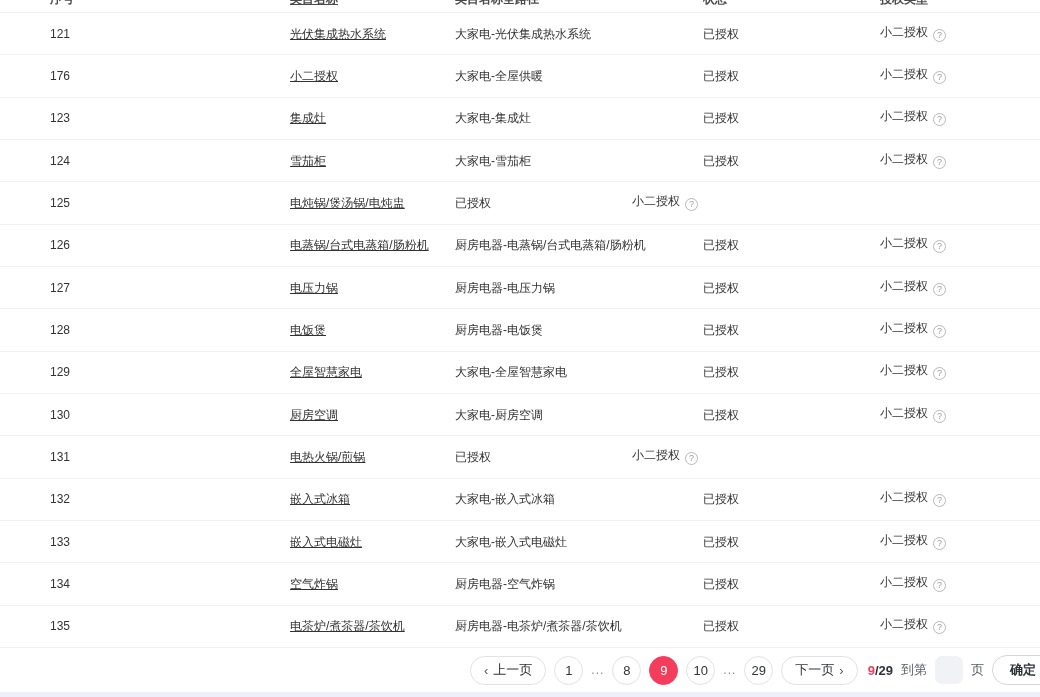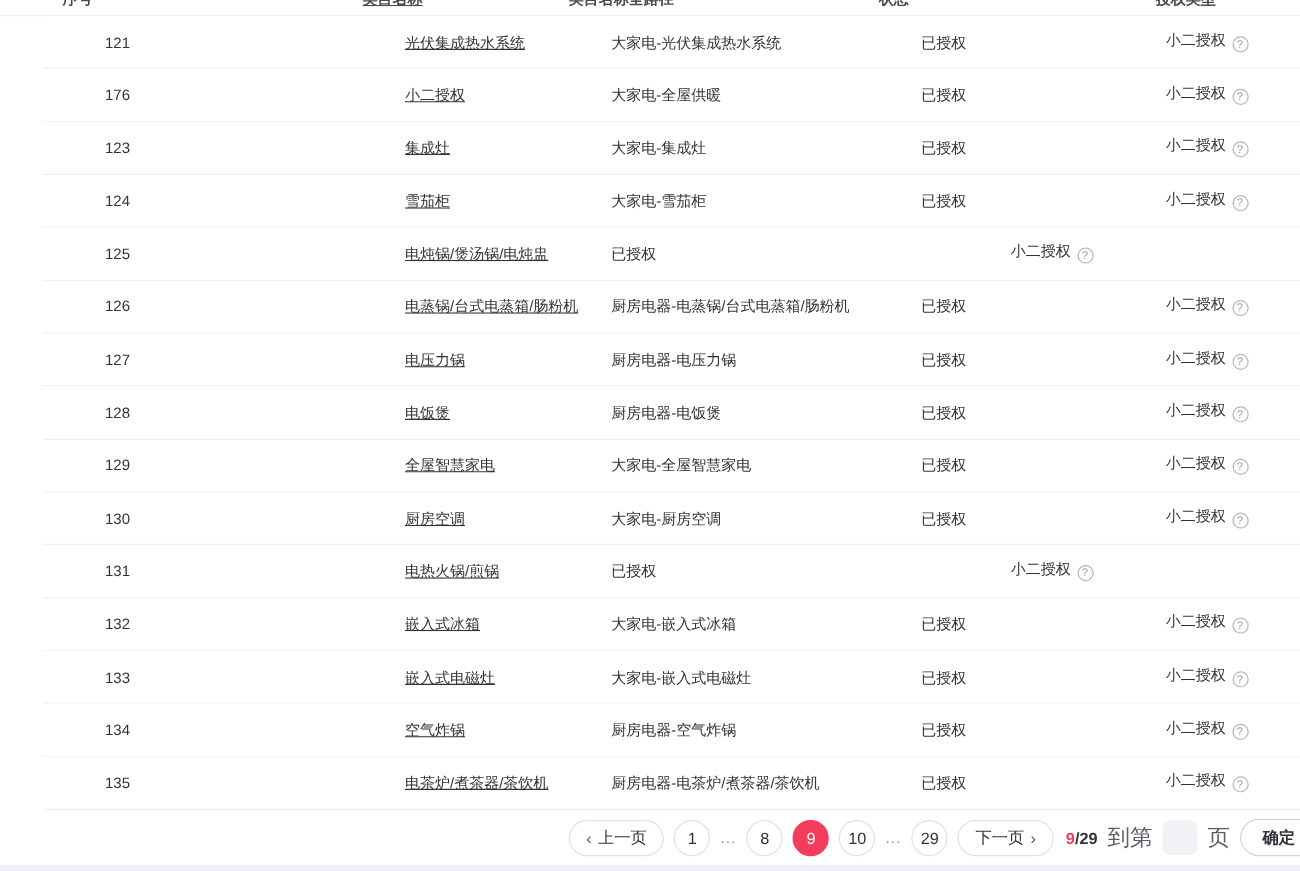--- a/index.html
+++ b/index.html
@@ -17,28 +17,27 @@
     height: 13px; overflow: hidden;
     border-bottom: 1px solid #f0f0f0;
     display: flex; align-items: flex-start;
   }
   .header-row .cell { margin-top: -7px; font-size: 12px; font-weight: 600; color: #4a4a4a; }
   .row {
     height: 42.33px;
     display: flex; align-items: center;
     border-bottom: 1px solid #f0f0f0;
     background: #ffffff;
-    margin-left: 34px;
   }
   .cell { font-size: 12px; line-height: 1; white-space: nowrap; overflow: hidden; }
   .c-num   { width: 290px; padding-left: 50px; }
   .c-name  { width: 165px; text-decoration: underline; }
   .c-path  { width: 248px; }
   .c-status{ width: 177px; }
-  .c-auth  { flex: 1; text-align: center; padding-right: 23px; }
+  .c-auth  { flex: 1; text-align: left; padding-right: 23px; }
   .help-icon {
     display: inline-flex; align-items: center; justify-content: center;
     width: 13px; height: 13px;
     border: 1px solid #b8b8b8; border-radius: 50%;
     color: #9a9a9a; font-size: 9px; line-height: 1;
     margin-left: 5px; vertical-align: -2px;
     cursor: pointer;
   }
   
   .pagination {
@@ -55,21 +54,21 @@
   .pg-num {
     width: 29px; height: 29px; border-radius: 50%;
     border: 1px solid #e2e2e5; background: #ffffff;
     display: inline-flex; align-items: center; justify-content: center;
     font-size: 13px; color: #2f3338; cursor: pointer;
   }
   .pg-num.active { background: #f43c5c; border-color: #f43c5c; color: #ffffff; }
   .pg-ellipsis { color: #8a8a8a; font-size: 12px; letter-spacing: 1px; cursor: pointer; }
   .pg-summary { font-size: 13px; color: #2f3338; margin-left: 2px; font-weight: bold; }
   .pg-summary .cur { color: #f43c5c; }
-  .jump-label { font-size: 18px; color: #5c6066; }
+  .jump-label { font-size: 13px; color: #5c6066; }
   .jump-input {
     width: 28px; height: 28px; border: none; outline: none;
     background: #f1f2f5; border-radius: 7px; text-align: center;
     font-size: 13px; color: #333;
   }
   .confirm-btn {
     height: 30px; padding: 0 17px;
     border: 1px solid #d6d6d9; border-radius: 16px;
     background: #ffffff; font-size: 13px; font-weight: 600; color: #2f3338;
     cursor: pointer;

